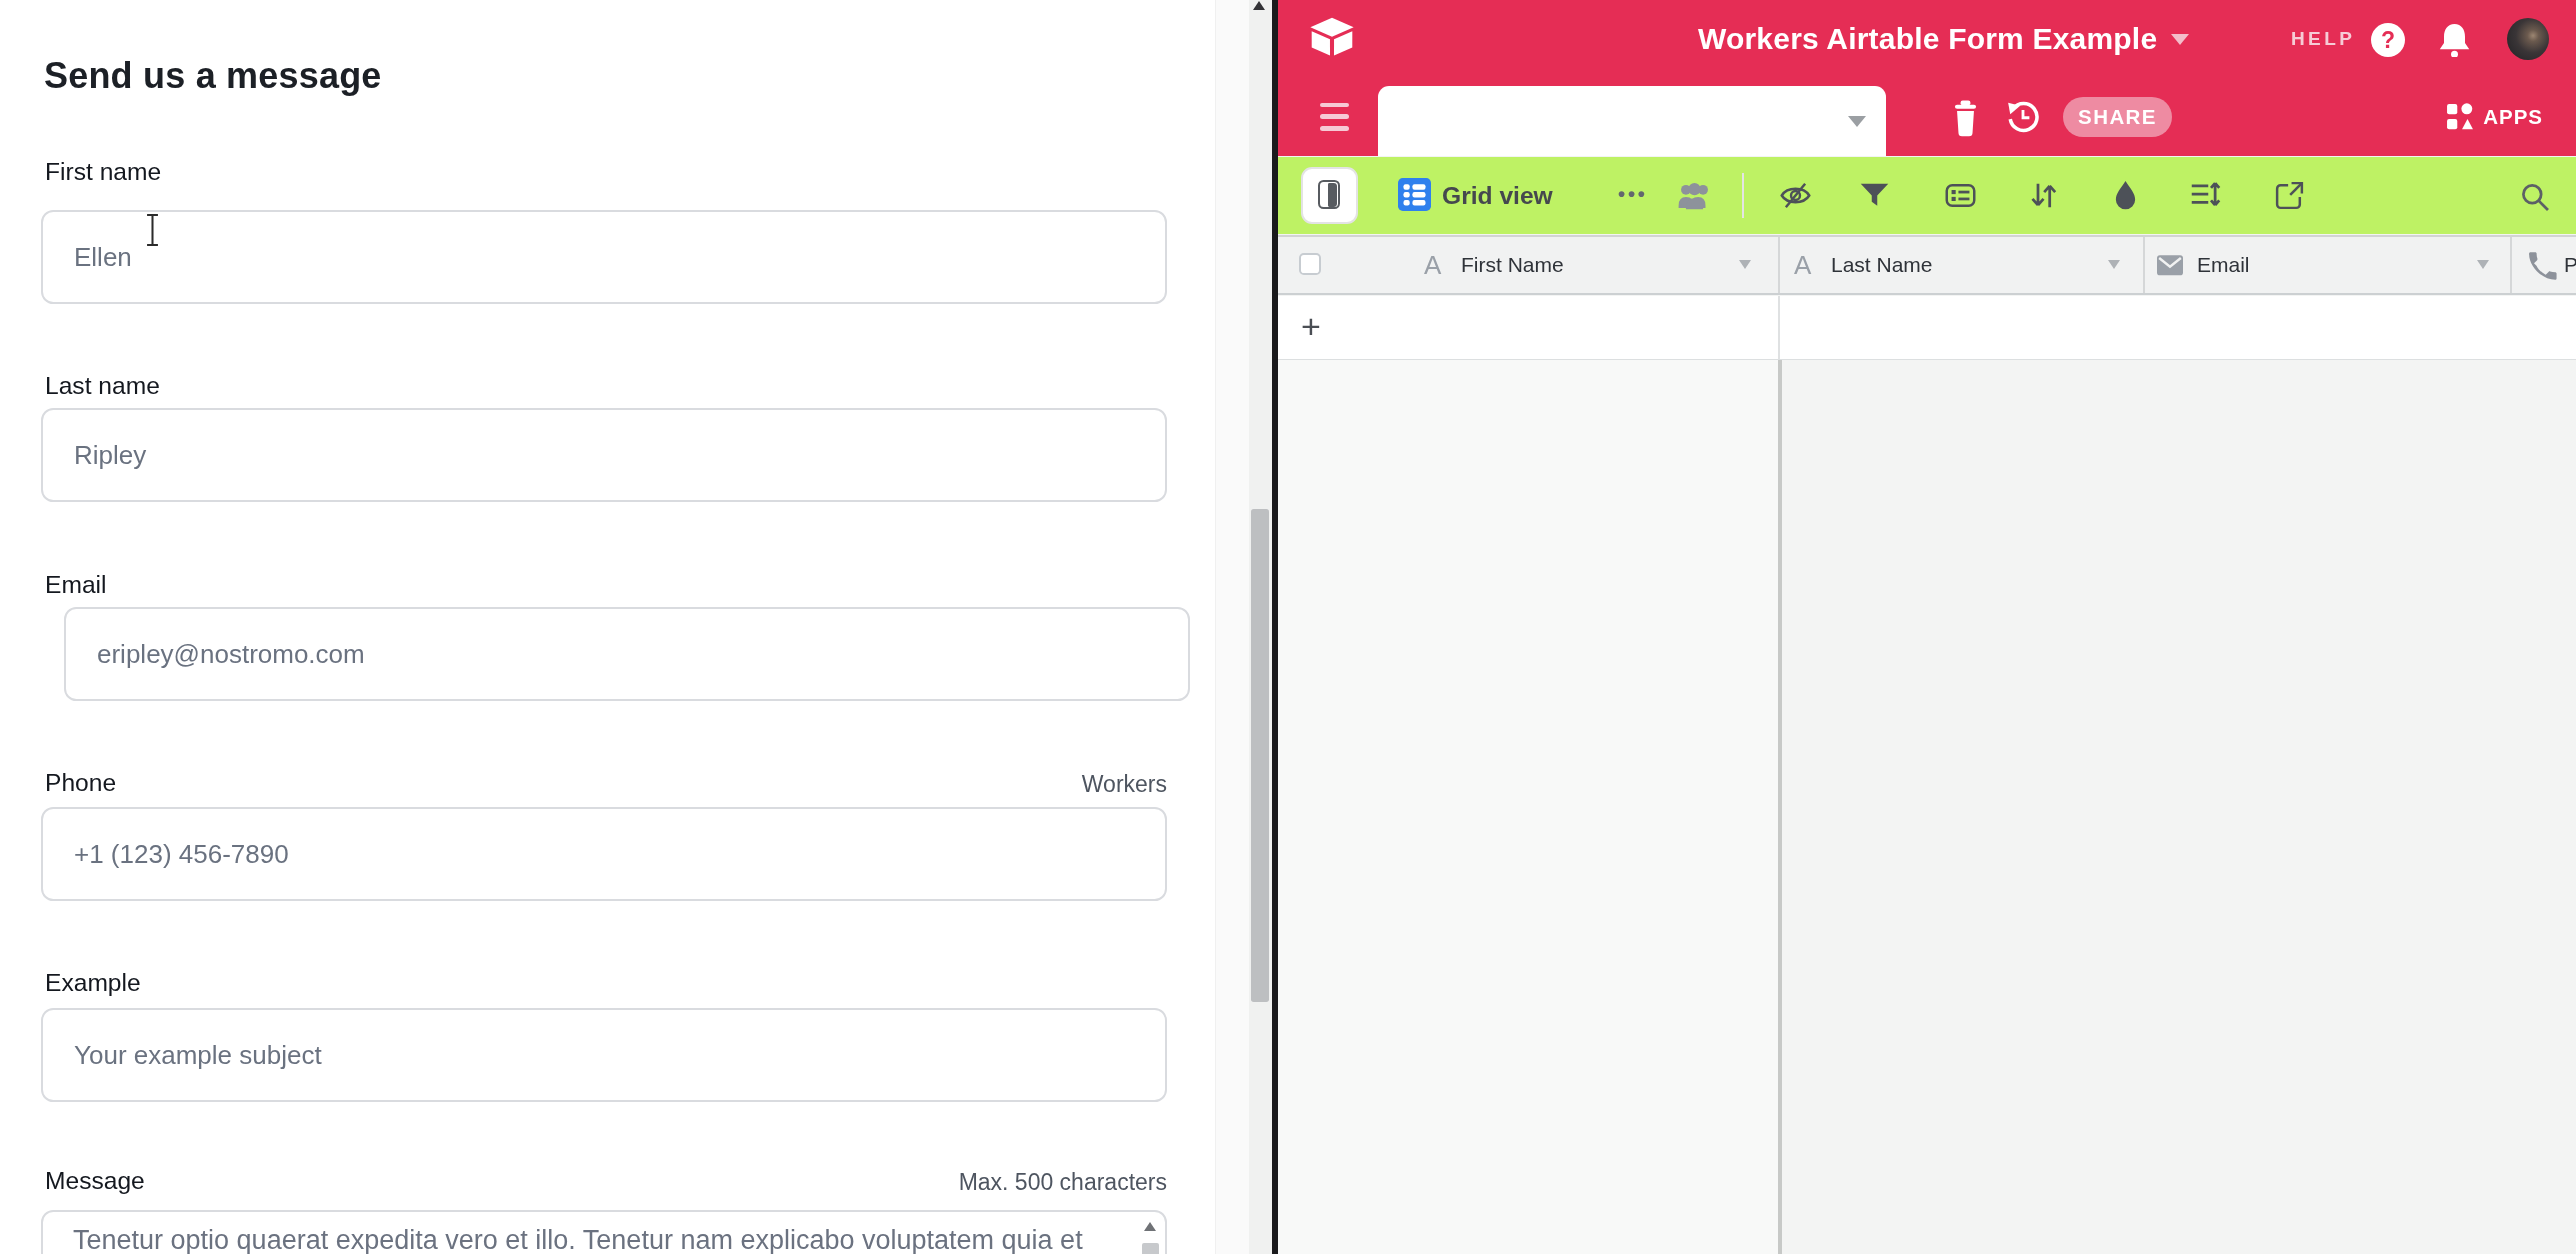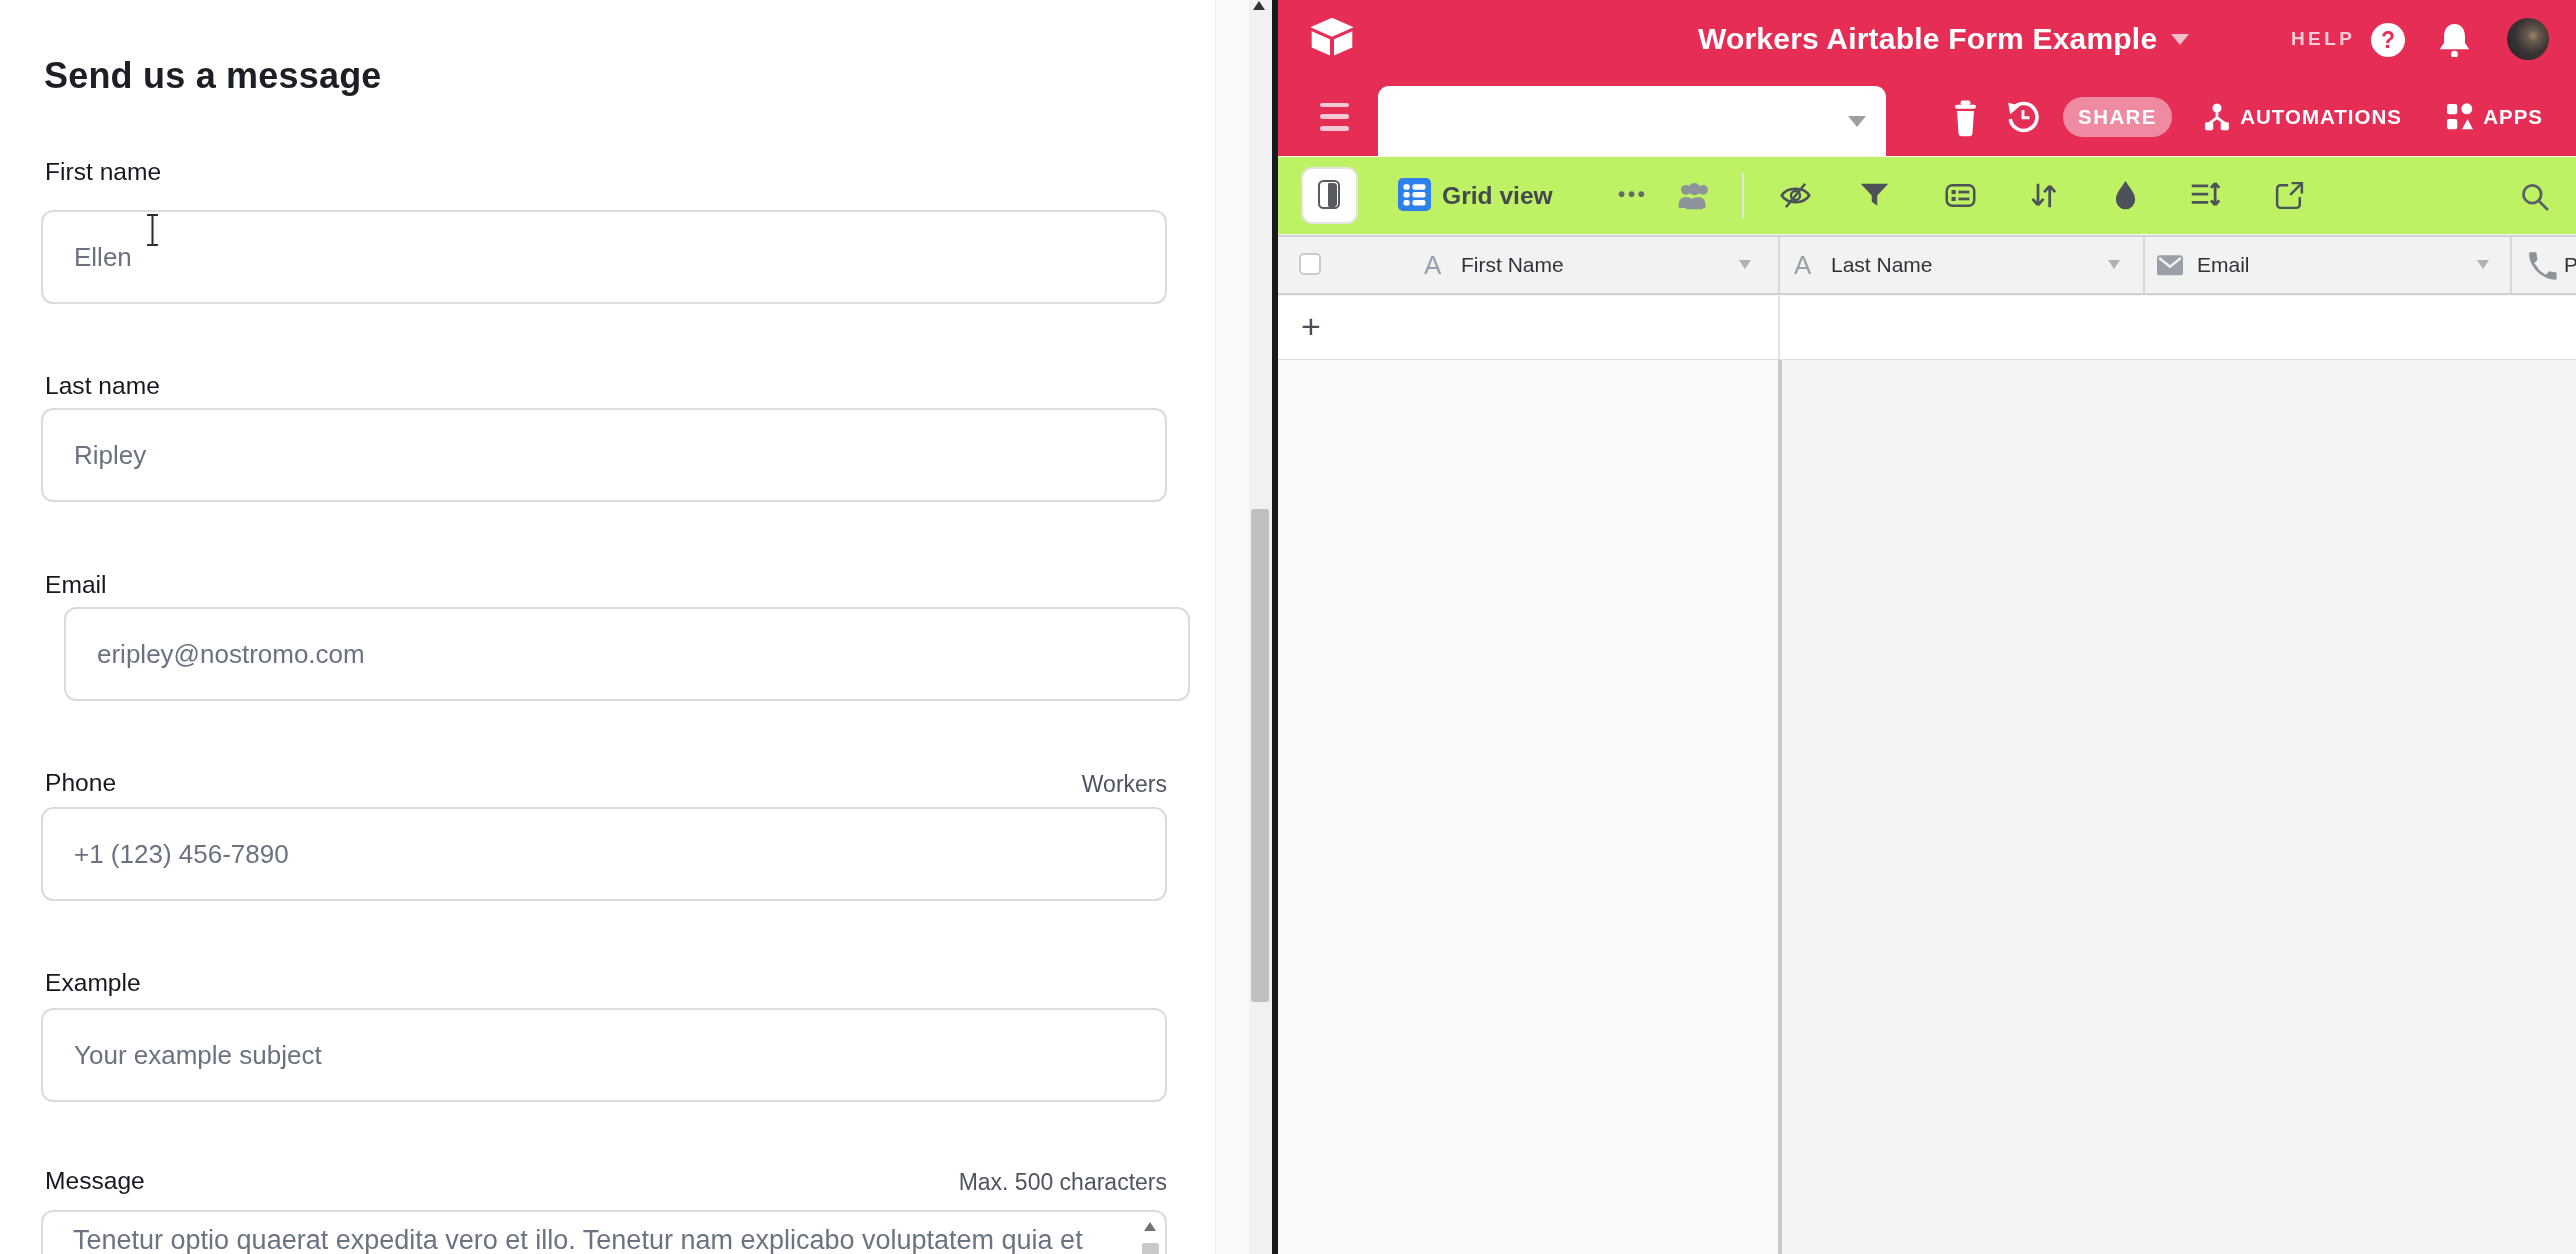--- a/index.html
+++ b/index.html
@@ -168,31 +168,20 @@
         <path d="M8 17 h24 l-2 31 a5 5 0 0 1 -5 5 H15 a5 5 0 0 1 -5 -5 Z"></path>
       </g>
     </svg>
     <svg class="abs" style="left:728px; top:22px" width="34" height="34" viewBox="0 0 48 48">
       <path d="M10 12 a19 19 0 1 1 -4 15" stroke="#ffffff" stroke-width="5" fill="none"></path>
       <polygon points="3,4 20,8 6,20" fill="#ffffff"></polygon>
       <path d="M24 14 v11 h9" stroke="#ffffff" stroke-width="4" fill="none"></path>
     </svg>
     <div class="share-pill">SHARE</div>
 
-    <div class="bar-action" style="left:924px">
-      <svg width="30" height="30" viewBox="0 0 44 44">
-        <g fill="#ffffff" stroke="#ffffff">
-          <circle cx="22" cy="9" r="6"></circle>
-          <path d="M22 15 v8 M22 23 L11 31 M22 23 L33 31" stroke-width="4" fill="none"></path>
-          <rect x="5" y="30" width="11" height="11" rx="2"></rect>
-          <rect x="28" y="30" width="11" height="11" rx="2"></rect>
-        </g>
-      </svg>
-      <span>AUTOMATIONS</span>
-    </div>
 
     <div class="bar-action" style="left:1167px">
       <svg width="30" height="30" viewBox="0 0 44 44">
         <g fill="#ffffff">
           <rect x="3" y="3" width="15" height="15" rx="3"></rect>
           <circle cx="32" cy="10" r="8"></circle>
           <rect x="3" y="25" width="15" height="15" rx="3"></rect>
           <polygon points="25,40 33,25 41,40"></polygon>
         </g>
       </svg>

